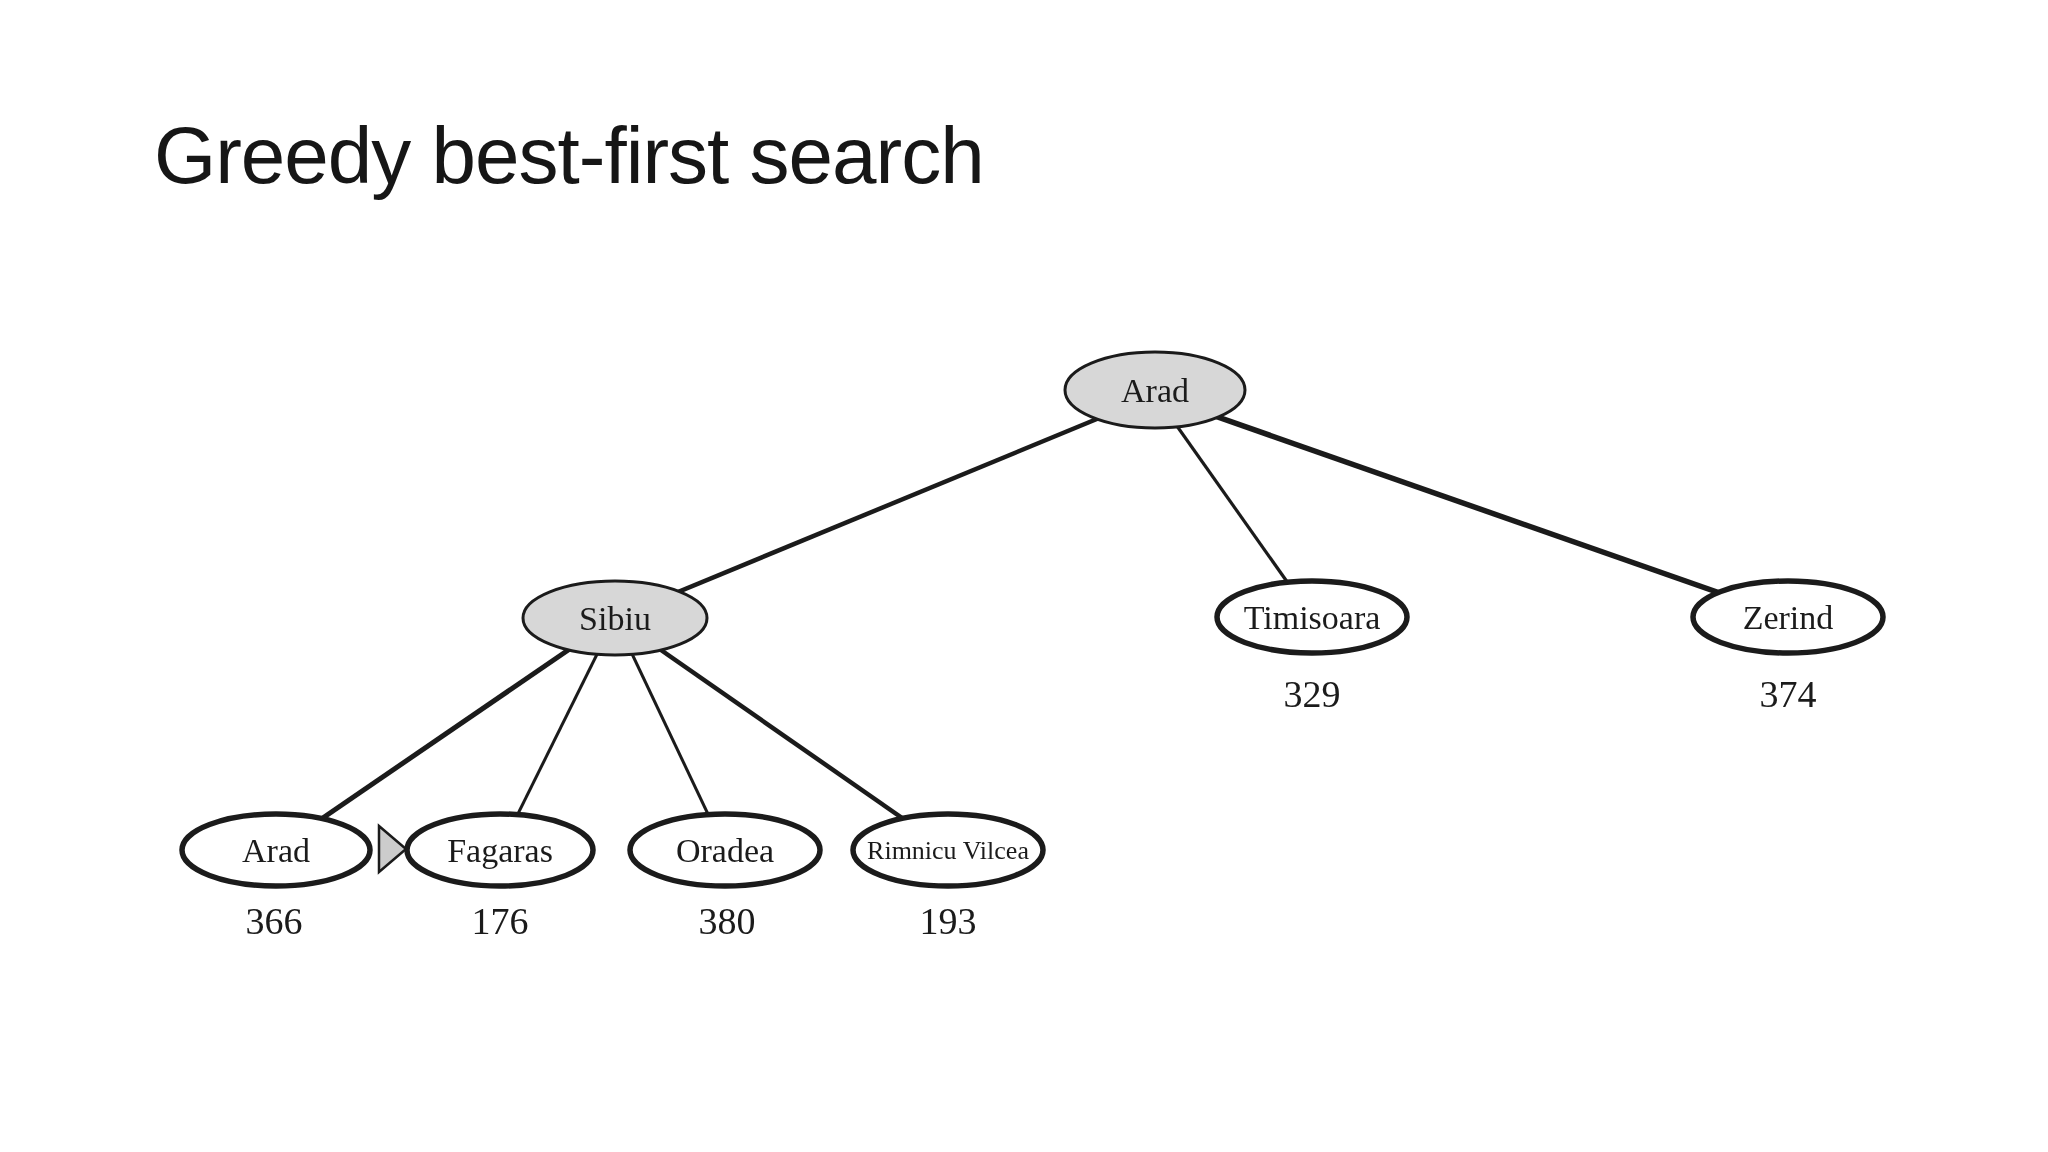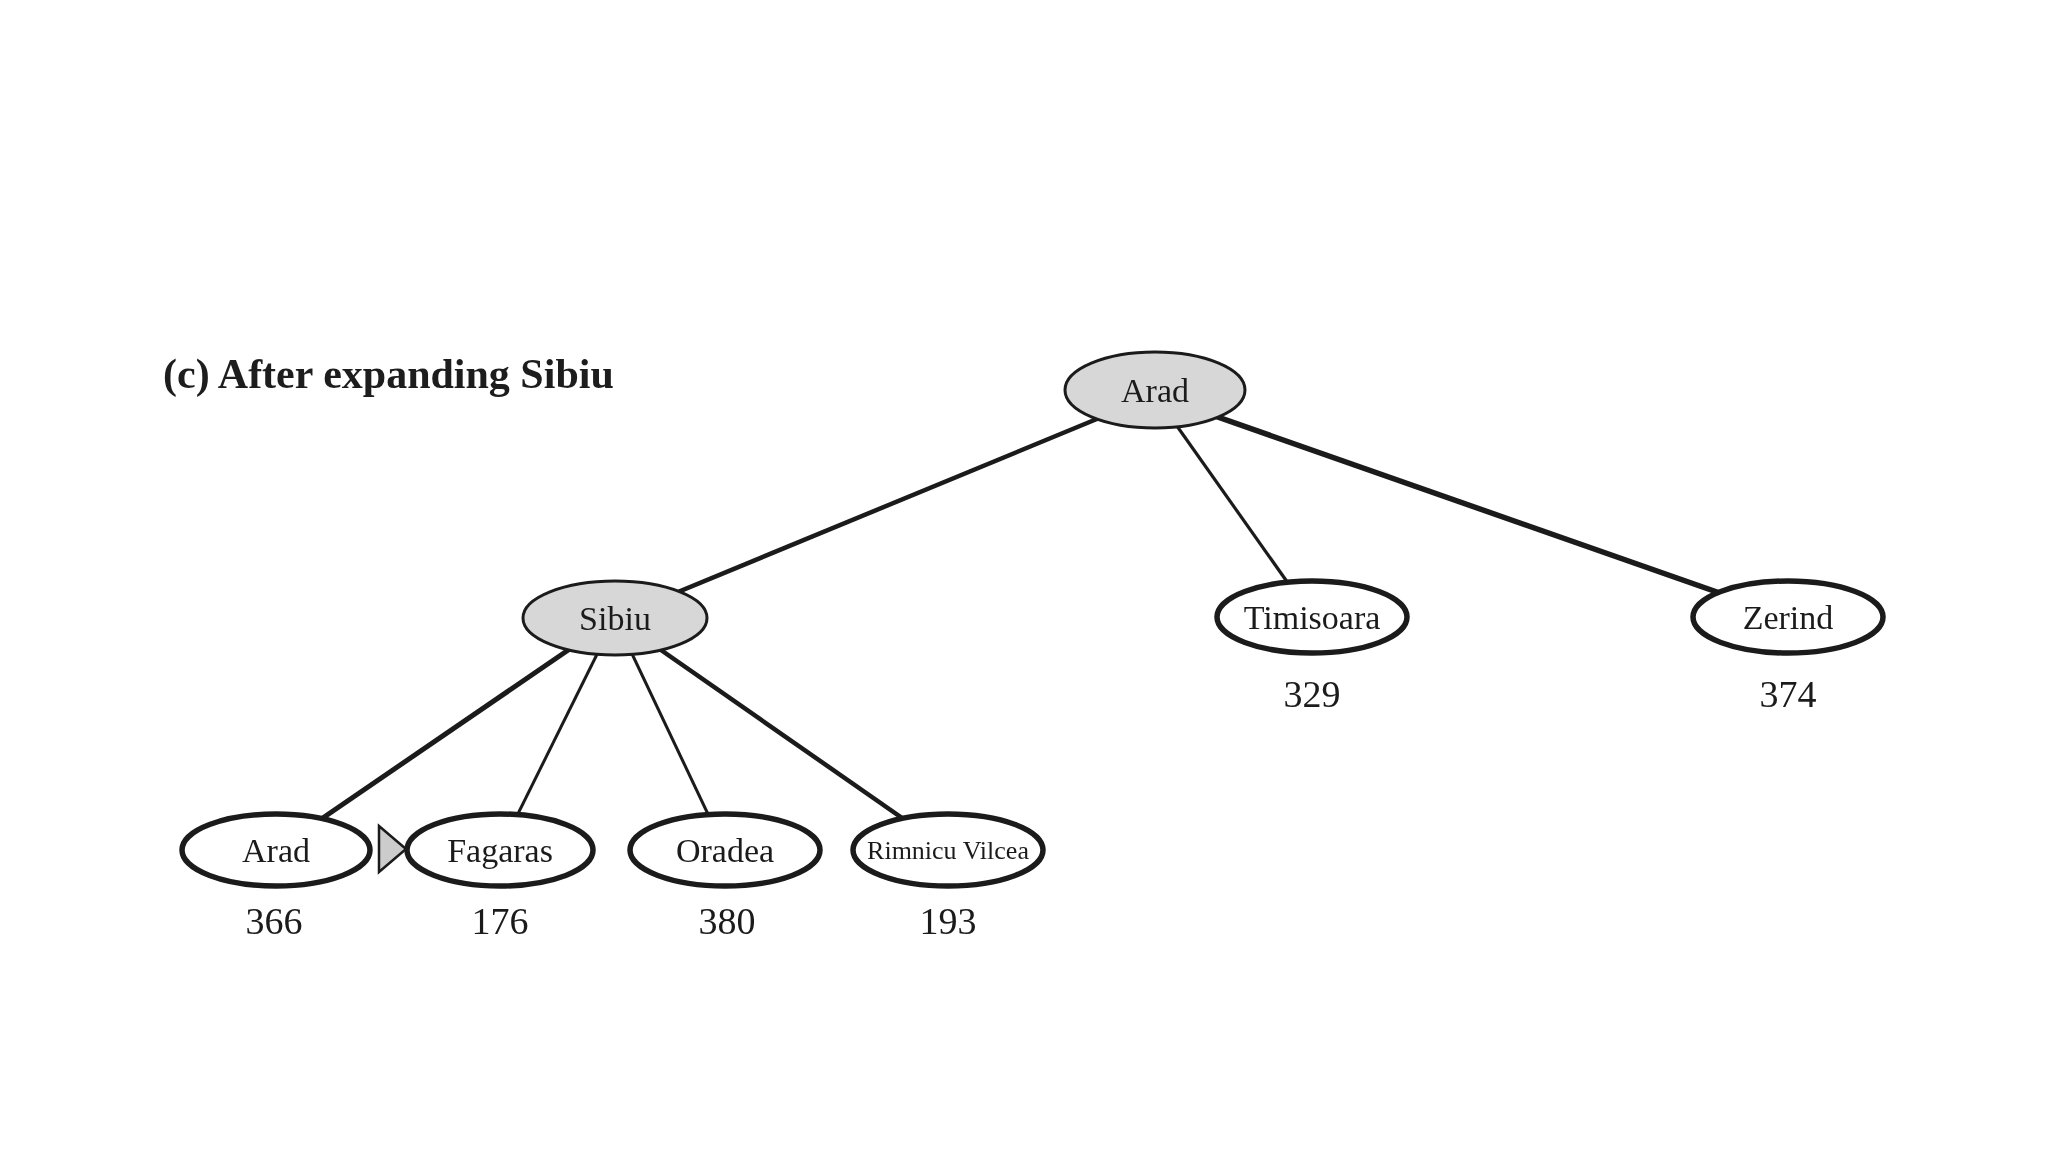--- a/index.html
+++ b/index.html
@@ -68,22 +68,22 @@
     fill: #cccccc;
     stroke: #1b1b1b;
     stroke-width: 2.5;
   }
 </style>
 </head>
 <body>
 
 <div class="slide">
 
+  <h1 class="slide-title">Greedy best-first search</h1>
 
-  <div class="figure-caption">(c) After expanding Sibiu</div>
 
   <svg class="tree" width="2048" height="1152" viewBox="0 0 2048 1152">
 
     <line class="edge" x1="1155" y1="395" x2="615" y2="618" stroke-width="4.5"></line>
     <line class="edge" x1="1155" y1="395" x2="1312" y2="617" stroke-width="3.2"></line>
     <line class="edge" x1="1155" y1="395" x2="1788" y2="617" stroke-width="5.5"></line>
     <line class="edge" x1="615" y1="618" x2="276" y2="850" stroke-width="5"></line>
     <line class="edge" x1="615" y1="618" x2="500" y2="850" stroke-width="3"></line>
     <line class="edge" x1="615" y1="618" x2="725" y2="850" stroke-width="3"></line>
     <line class="edge" x1="615" y1="618" x2="948" y2="850" stroke-width="4.5"></line>

